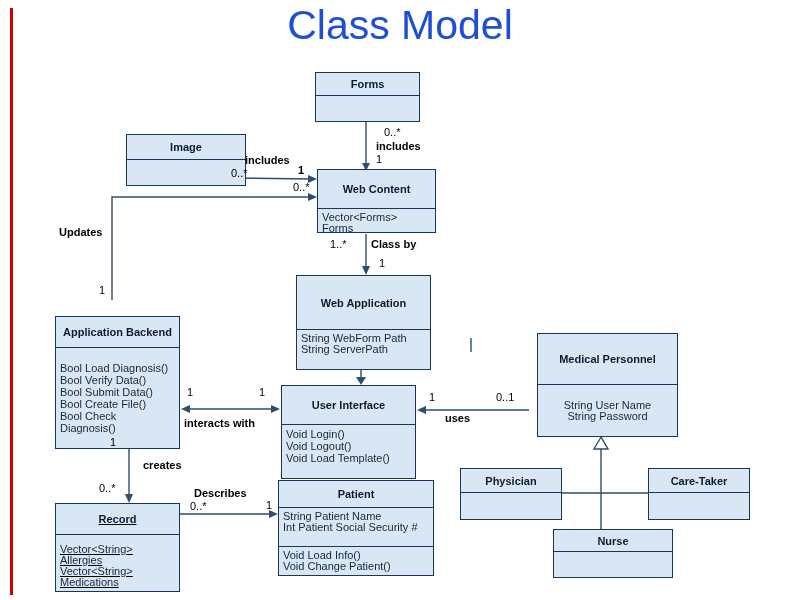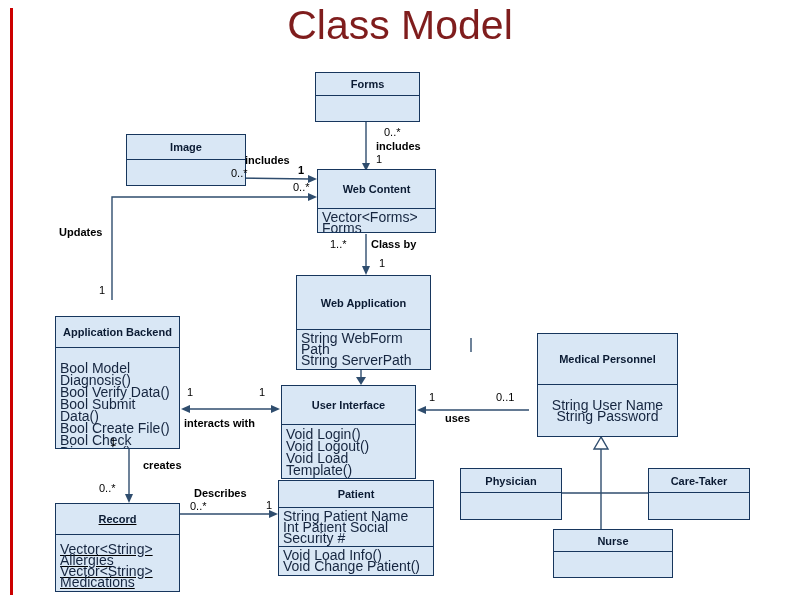--- a/index.html
+++ b/index.html
@@ -1,27 +1,27 @@
 <!DOCTYPE html>
 <html><head>
 <meta charset="utf-8">
 <style>
   html,body{margin:0;padding:0;}
   #stage{position:relative;width:800px;height:600px;background:#ffffff;overflow:hidden;
          font-family:"Liberation Sans",sans-serif;}
   #title{position:absolute;left:0;right:0;top:2px;text-align:center;
-         font-size:41px;color:#7f1d1d;letter-spacing:0px;}
+         font-size:41px;color:#1d4ed8;letter-spacing:0px;}
   #stripe{position:absolute;left:10px;top:8px;width:3px;height:587px;background:#cc0000;}
   svg.wires{position:absolute;left:0;top:0;pointer-events:none;}
   .cls{position:absolute;background:#d9e7f5;border:1.5px solid #17365d;
        box-sizing:border-box;display:flex;flex-direction:column;}
   .cls-name{display:flex;align-items:center;justify-content:center;text-align:center;
             font-weight:bold;font-size:11px;line-height:12px;color:#0b1b33;
             border-bottom:1.5px solid #17365d;flex:0 0 auto;}
-  .cls-sec{font-size:14px;color:#15253f;line-height:11px;padding:3px 4px;flex:1 1 auto;overflow:hidden;}
+  .cls-sec{font-size:11px;color:#15253f;line-height:11px;padding:3px 4px;flex:1 1 auto;overflow:hidden;}
   .cls-sec.divided{border-top:1.5px solid #17365d;flex:0 0 auto;}
   .cls-sec.center{text-align:center;display:flex;flex-direction:column;justify-content:center;}
   .rlabel{position:absolute;font-size:11px;color:#000;line-height:12px;white-space:nowrap;}
   .rlabel.b{font-weight:bold;}
 </style>
 </head>
 <body>
 
 <div id="stage">
 
@@ -98,21 +98,21 @@
     <div class="cls-name" style="height:53px;">Web Application</div>
     <div class="cls-sec">
       <div>String WebForm Path</div>
       <div>String ServerPath</div>
     </div>
   </div>
 
   <div class="cls" style="left:55px;top:316px;width:125px;height:133px;">
     <div class="cls-name" style="height:30px;">Application Backend</div>
     <div class="cls-sec" style="padding-top:14px;line-height:12px;">
-      <div>Bool Model Diagnosis()</div>
+      <div>Bool Load Diagnosis()</div>
       <div>Bool Verify Data()</div>
       <div>Bool Submit Data()</div>
       <div>Bool Create File()</div>
       <div style="max-width:72px;">Bool Check Diagnosis()</div>
     </div>
   </div>
 
   <div class="cls" style="left:281px;top:385px;width:135px;height:94px;">
     <div class="cls-name" style="height:38px;">User Interface</div>
     <div class="cls-sec" style="line-height:12px;">

